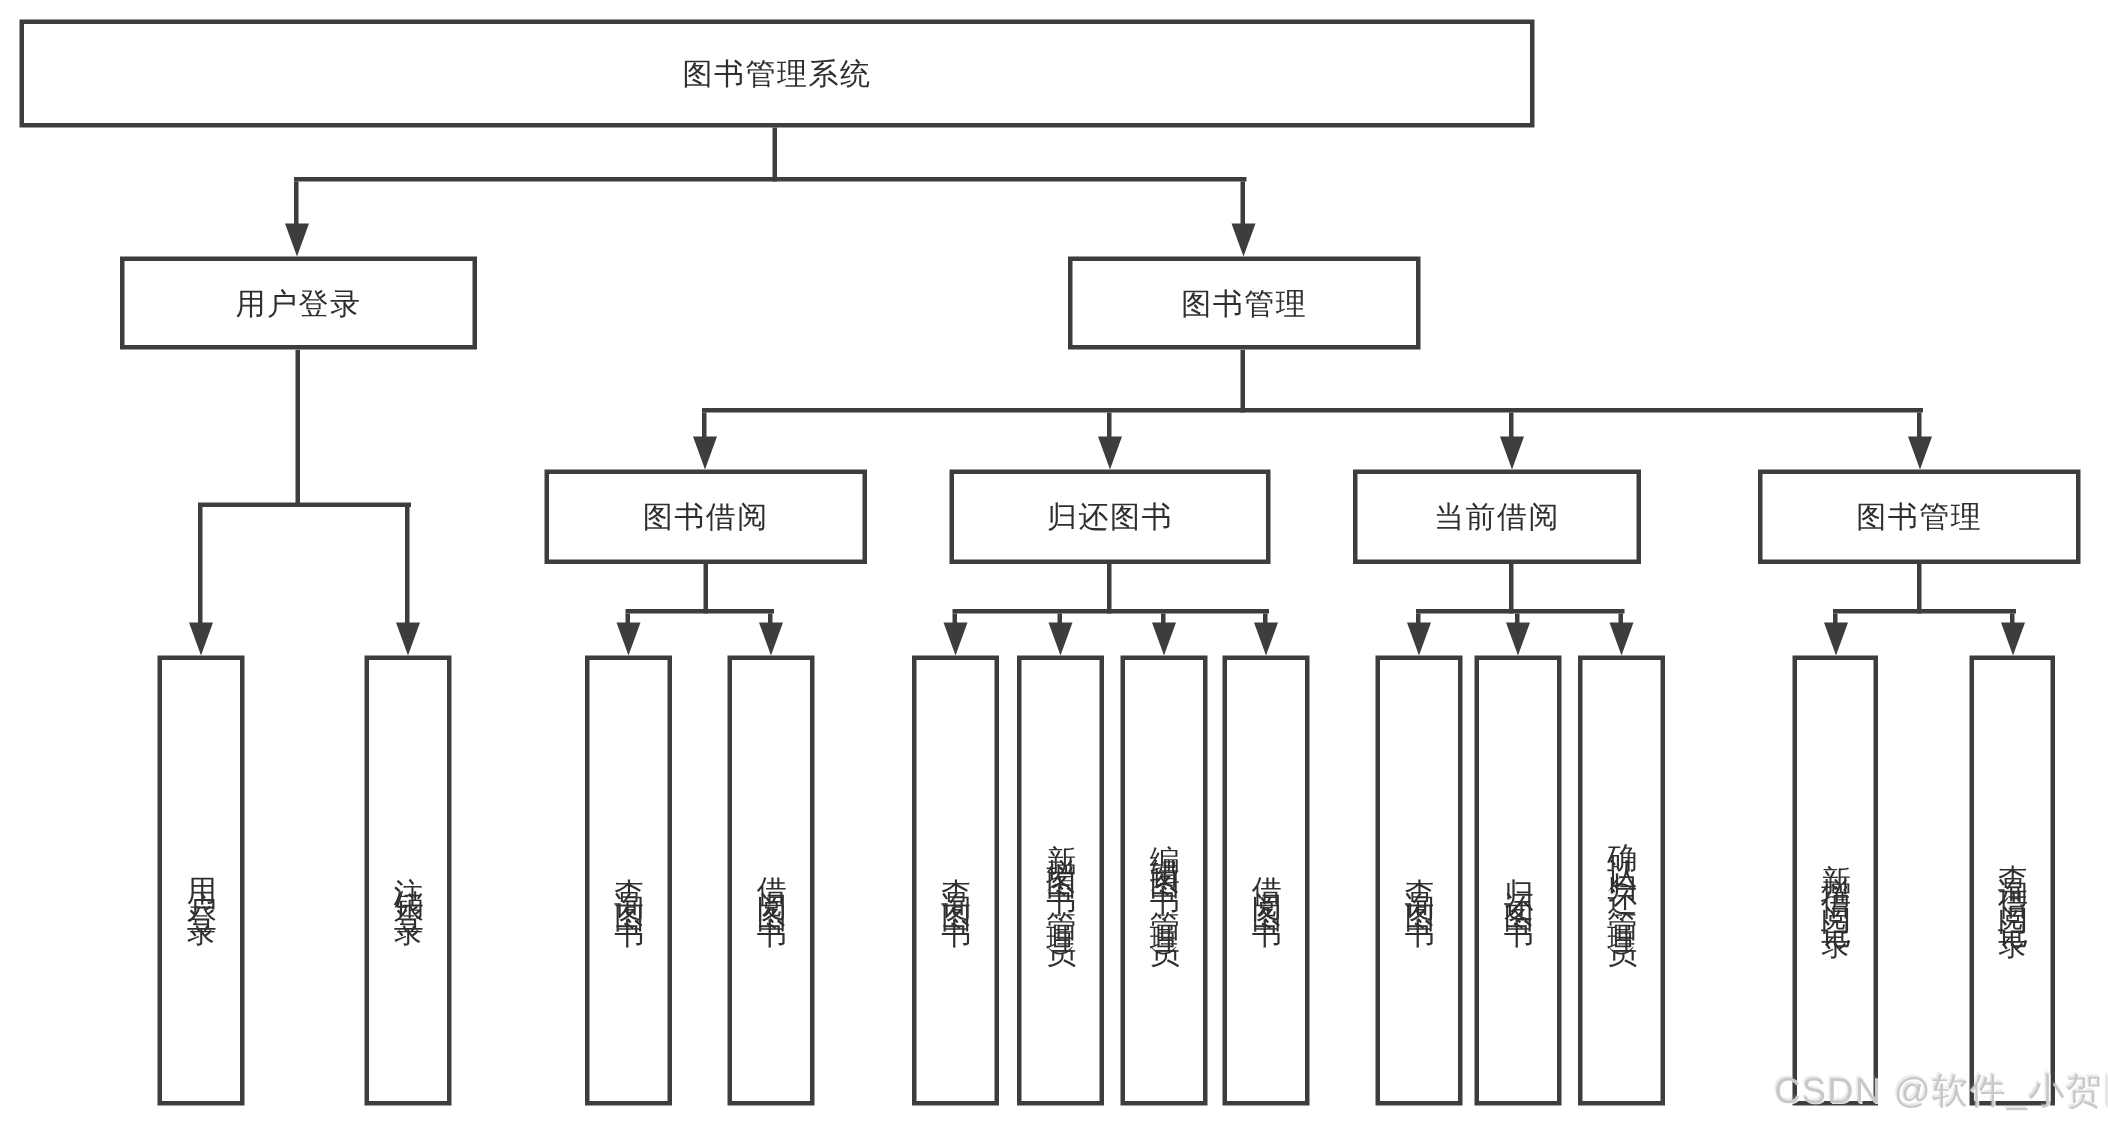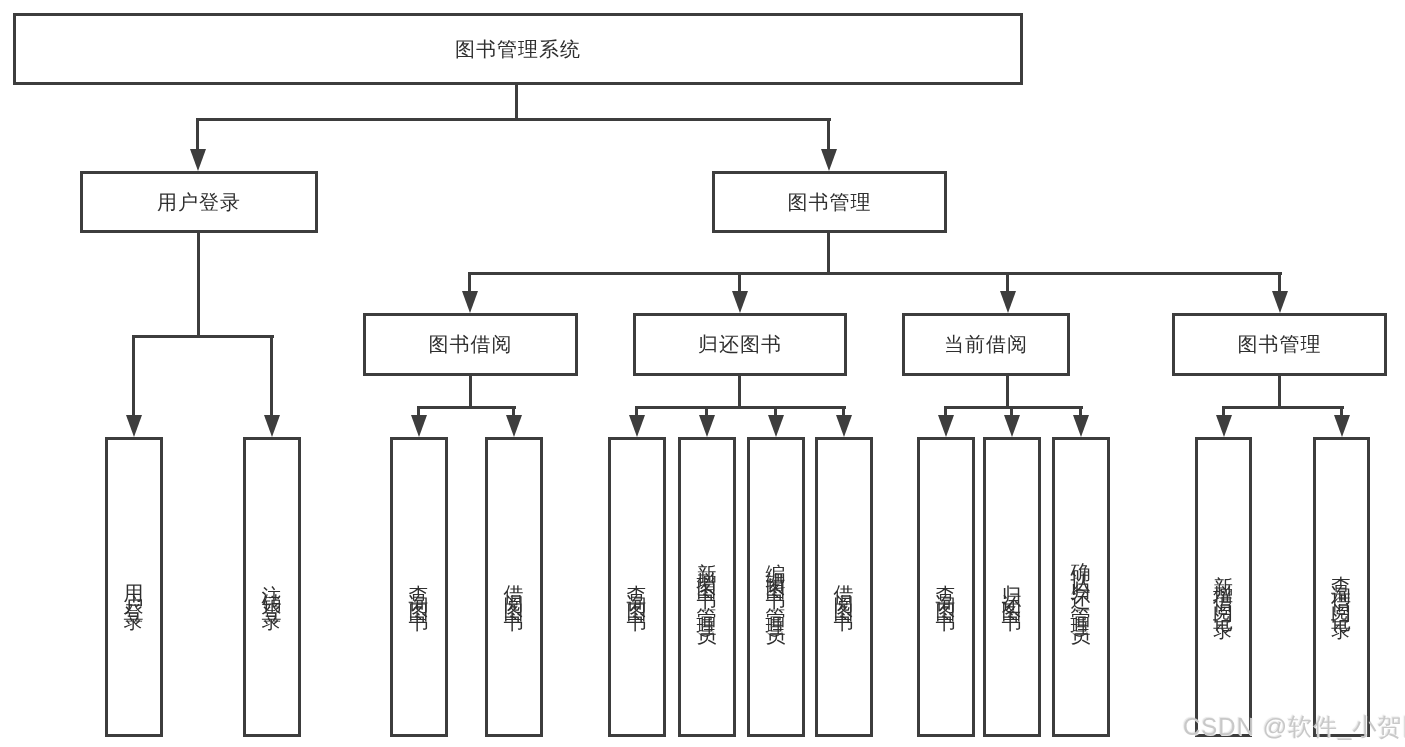--- a/index.html
+++ b/index.html
@@ -94,21 +94,21 @@
   <div class="arr" style="left:462px;top:291px;"></div>
   <div class="vl" style="left:738px;top:275px;height:18px;"></div>
   <div class="arr" style="left:732px;top:291px;"></div>
   <div class="vl" style="left:1006px;top:275px;height:18px;"></div>
   <div class="arr" style="left:1000px;top:291px;"></div>
   <div class="vl" style="left:1278px;top:275px;height:18px;"></div>
   <div class="arr" style="left:1272px;top:291px;"></div>
 
   <div class="hbox" style="left:363px;top:313px;width:215px;height:63px;">图书借阅</div>
   <div class="hbox" style="left:633px;top:313px;width:214px;height:63px;">归还图书</div>
-  <div class="hbox" style="left:902px;top:313px;width:168px;height:63px;text-align:right;">当前借阅</div>
+  <div class="hbox" style="left:902px;top:313px;width:192px;height:63px;text-align:right;">当前借阅</div>
   <div class="hbox" style="left:1172px;top:313px;width:215px;height:63px;">图书管理</div>
 
   <div class="vl" style="left:469px;top:376px;height:33px;"></div>
   <div class="hl" style="left:417px;top:406px;width:99px;"></div>
   <div class="vl" style="left:417px;top:409px;height:8px;"></div>
   <div class="arr" style="left:411px;top:415px;"></div>
   <div class="vl" style="left:512px;top:409px;height:8px;"></div>
   <div class="arr" style="left:506px;top:415px;"></div>
 
   <div class="vl" style="left:738px;top:376px;height:33px;"></div>

